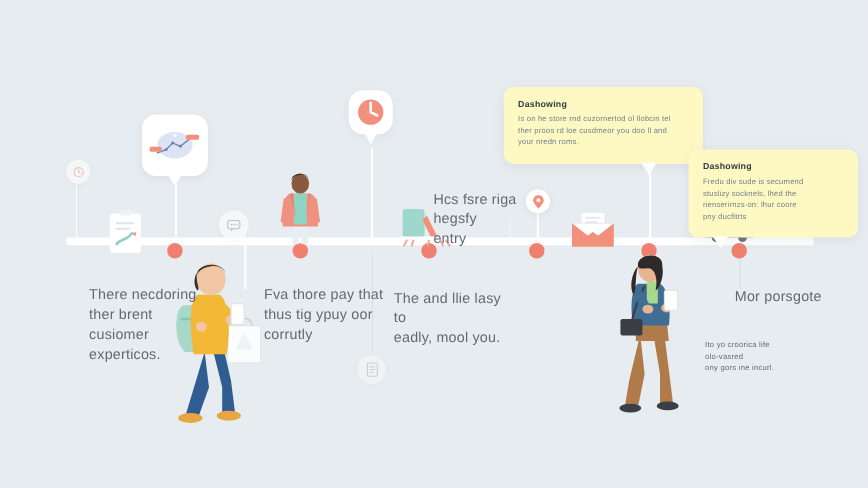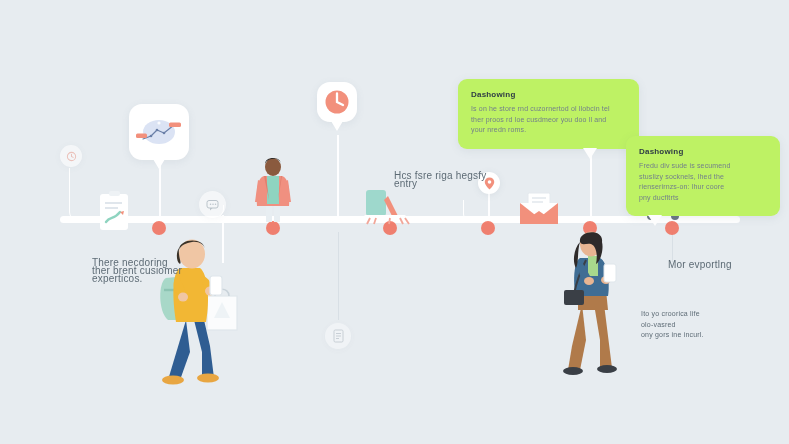--- a/index.html
+++ b/index.html
@@ -25,37 +25,37 @@
   .stem{position:absolute;width:1.5px;background:#ffffff;opacity:.95;}
   .stem-grey{position:absolute;width:1.2px;background:#cfd8de;opacity:.65;}
   .elbow{position:absolute;border-left:1.4px solid #ffffff;border-bottom:1.4px solid #ffffff;
          border-bottom-left-radius:9px;}
   .elbow-r{position:absolute;border-right:1.4px solid #ffffff;border-bottom:1.4px solid #ffffff;
          border-bottom-right-radius:9px;}
 
   
   .txt{
     position:absolute;color:#5d6b75;
-    font-size:10px;line-height:8px;letter-spacing:.2px;
+    font-size:13px;line-height:18px;letter-spacing:.2px;
     filter:blur(.62px);
     white-space:pre-line;
   }
   .txt.small{font-size:7px;line-height:10.5px;}
   .note-title{
     font-weight:bold;color:#2f3c45;font-size:8px;letter-spacing:.2px;
     filter:blur(.45px);margin-bottom:5px;display:block;
   }
   .note-body{
     color:#73808a;font-size:7px;line-height:10.5px;letter-spacing:.15px;
     filter:blur(.6px);white-space:pre-line;display:block;
   }
 
   
   .card{
-    position:absolute;background:#bef264;border-radius:9px;
+    position:absolute;background:#fef9c3;border-radius:9px;
     padding:11px 13px 13px 13px;
     box-shadow:0 2px 10px rgba(90,110,130,.10);
   }
   .card:after{
     content:"";position:absolute;width:0;height:0;
     border-left:7px solid transparent;border-right:7px solid transparent;
     border-top:11px solid #fdfdfd;
   }
   .card.c1:after{left:125px;bottom:-10px;}
   .card.c2:after{left:22px;bottom:-10px;}
@@ -283,28 +283,33 @@
   </div>
 
   <div class="card c2" style="left:626px;top:136px;width:128px;">
     <span class="note-title">Dashowing</span>
     <span class="note-body">Fredu div sude is secumend
 stuslizy socknels, lhed the
 rienserirnzs-on: lhur coore
 pny ducfltrts</span>
   </div>
 
-  <div class="txt" style="left:92px;top:259px;width:110px;">There necdoring
+  <div class="txt" style="left:81px;top:259px;width:110px;">There necdoring
 ther brent cusiomer
 experticos.</div>
 
-
-
-
-  <div class="txt" style="left:668px;top:261px;width:100px;">Mor evportlng</div>
+  <div class="txt" style="left:240px;top:259px;width:110px;">Fva thore pay that
+thus tig ypuy oor
+corrutly</div>
+
+  <div class="txt" style="left:358px;top:262px;width:110px;">The and llie lasy to
+eadly, mool you.</div>
+
+
+  <div class="txt" style="left:668px;top:261px;width:100px;">Mor porsgote</div>
 
   <div class="txt" style="left:394px;top:172px;width:110px;">Hcs fsre riga hegsfy
 entry</div>
 
   <div class="txt small" style="left:641px;top:309px;width:120px;">Ito yo croorica life
 olo-vasred
 ony gors ine incurl.</div>
 
 </div>
 

